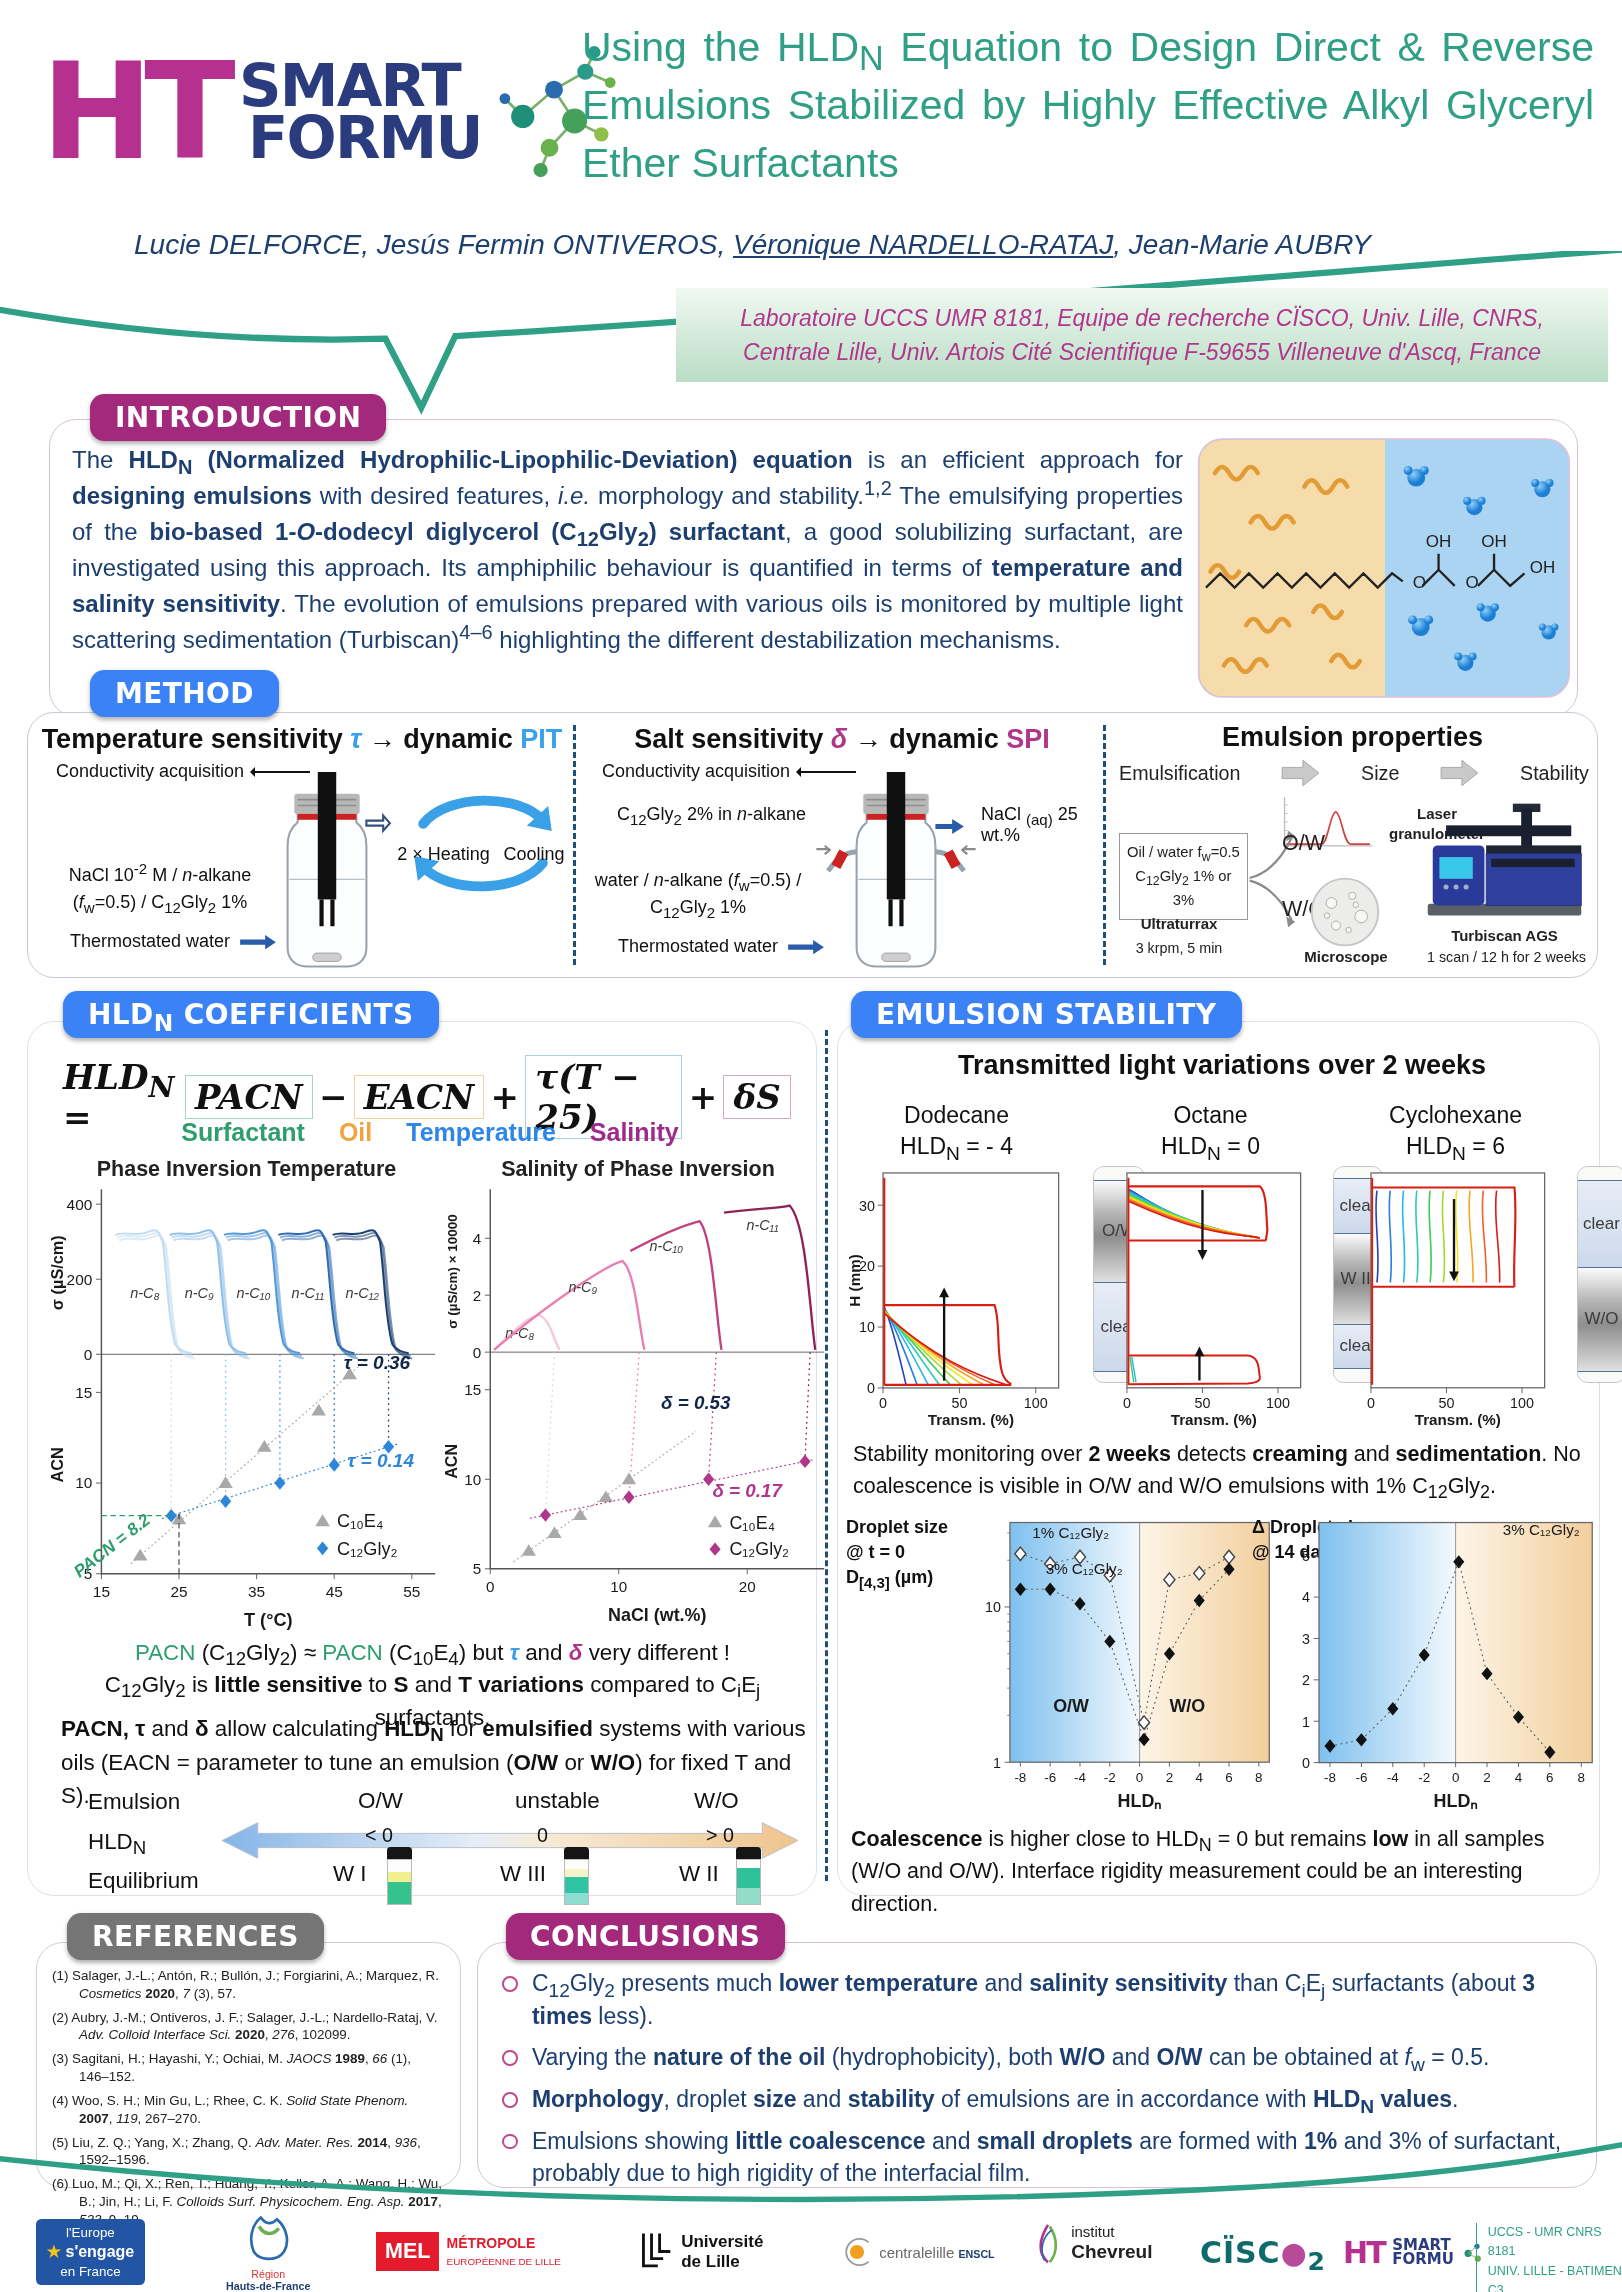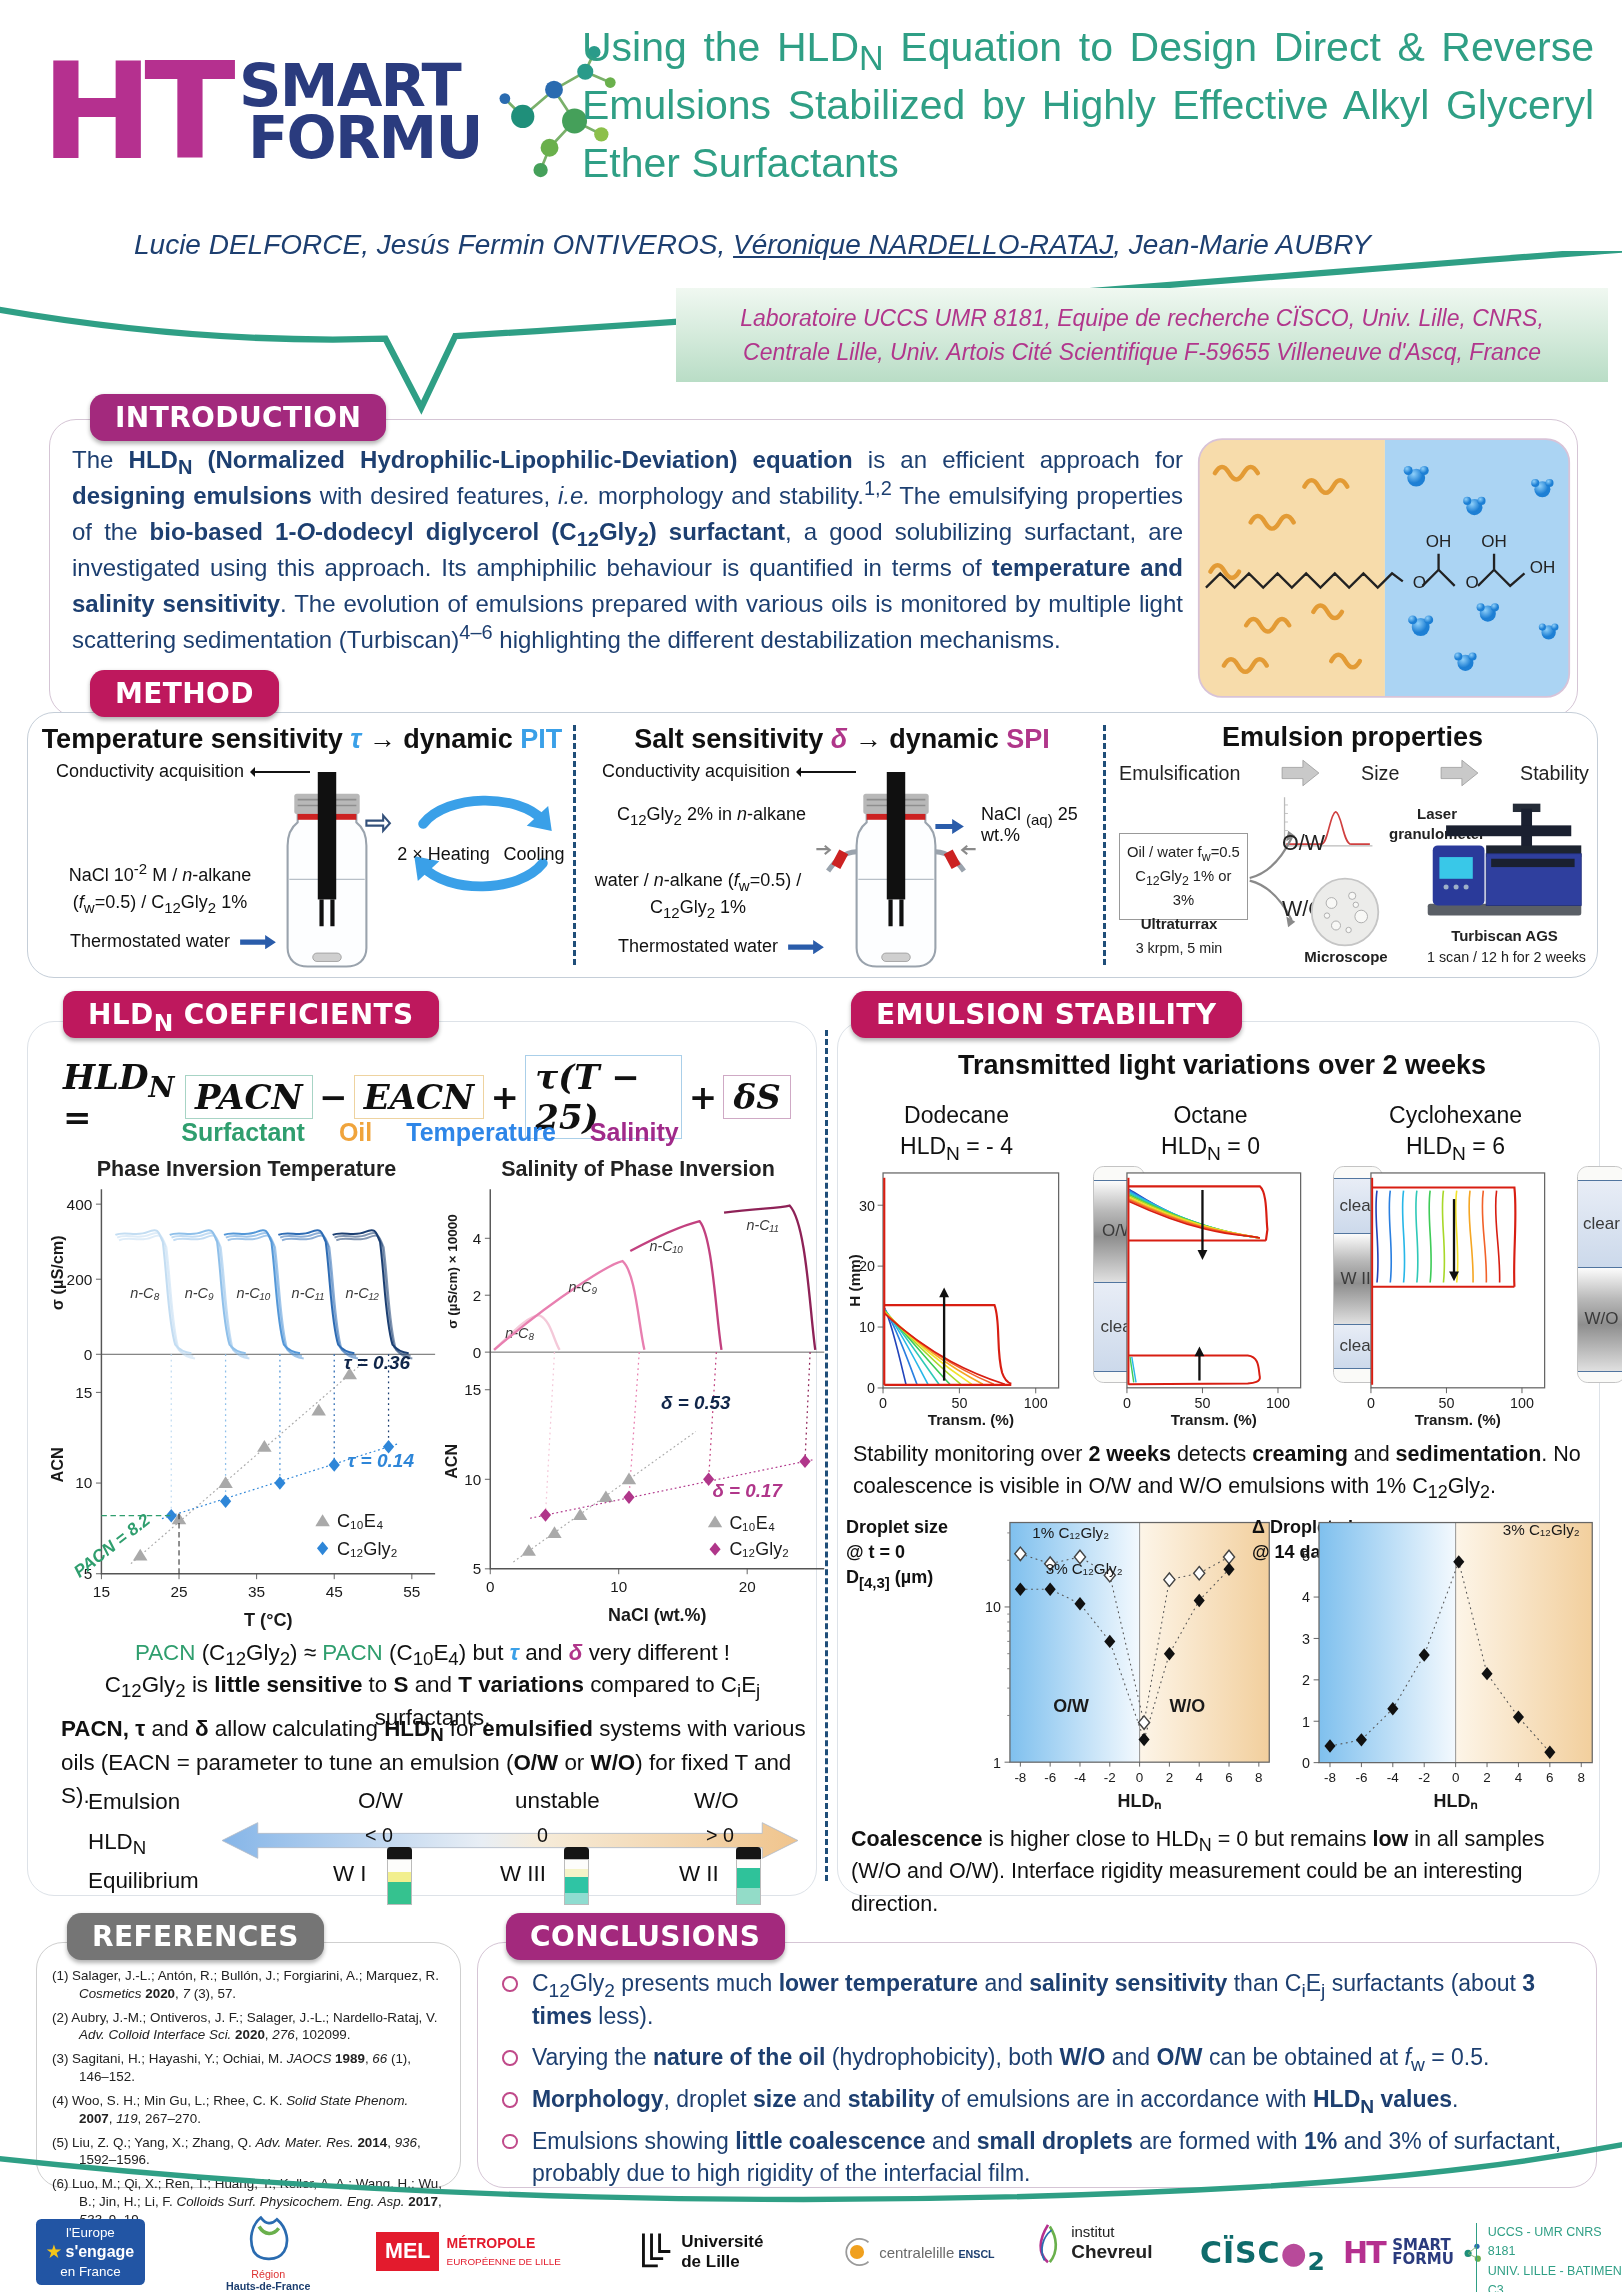--- a/index.html
+++ b/index.html
@@ -4,21 +4,21 @@
 <style>
   html,body{margin:0;padding:0;background:#fff;}
   #poster{position:relative;width:1623px;height:2293px;background:#fff;
           font-family:"Liberation Sans",sans-serif;color:#222;overflow:hidden;}
   .abs{position:absolute;}
   
   .pill{position:absolute;color:#fff;font-weight:bold;font-size:28px;padding:7.2px 25px;
         border-radius:14.3px;letter-spacing:0.4px;box-shadow:0 2.7px 4.5px rgba(0,0,0,.3);
         font-family:"DejaVu Sans",sans-serif;z-index:5;}
   .pill.magenta{background:#a3297d;}
-  .pill.navy{background:#be185d;}
+  .pill.navy{background:#3b82f6;}
   .pill.gray{background:#757575;}
   
   .rbox{position:absolute;border:1.8px solid #d5c5d5;border-radius:27px;background:#fff;}
   
   .logo-ht{font-family:"DejaVu Sans",sans-serif;font-weight:bold;font-size:134px;
            color:#b5308f;letter-spacing:-9px;line-height:.9;}
   .logo-stack{font-family:"DejaVu Sans",sans-serif;font-weight:bold;color:#2a3b7e;
               font-size:59px;line-height:.88;letter-spacing:-1.8px;}
   .page-title{color:#2f9f85;font-size:41px;line-height:1.42;text-align:justify;
               font-family:"Liberation Sans",sans-serif;}
@@ -316,21 +316,21 @@
     <circle cx="30" cy="102" r="3" fill="#9fb0c8"></circle>
       <circle cx="42" cy="102" r="3" fill="#9fb0c8"></circle>
       <circle cx="54" cy="102" r="3" fill="#9fb0c8"></circle>
   </svg>
   <div class="abs small-b" style="left:1121px;top:915px;width:116px;text-align:center;">Ultraturrax</div>
   <div class="abs small-t" style="left:1121px;top:940px;width:116px;text-align:center;">3 krpm,  5 min</div>
   <div class="abs small-b" style="left:1288px;top:948px;width:116px;text-align:center;">Microscope</div>
   <div class="abs small-b" style="left:1433px;top:927px;width:143px;text-align:center;">Turbiscan AGS</div>
   <div class="abs small-t" style="left:1417px;top:949px;width:179px;text-align:center;">1 scan / 12 h for 2 weeks</div>
 
-  <div class="pill navy" style="left:63px;top:991px;border-radius:12px;">HLD<sub>N</sub> COEFFICIENTS</div>
+  <div class="pill navy" style="left:63px;top:991px;">HLD<sub>N</sub> COEFFICIENTS</div>
   <div class="rbox" style="left:27px;top:1021px;width:788px;height:873px;border-color:#dde2e8;"></div>
   <div class="dash-div" style="left:825px;top:1030px;height:851px;"></div>
   <div class="rbox" style="left:837px;top:1021px;width:761px;height:873px;border-color:#dde2e8;"></div>
   <div class="pill navy" style="left:851px;top:991px;">EMULSION STABILITY</div>
 
   <div class="abs eq-row" style="left:63px;top:1055px;width:734px;">
     <span>HLD<sub>N</sub> =</span>
     <span class="eq-box eq-pacn">PACN</span>
     <span>−</span>
     <span class="eq-box eq-eacn">EACN</span>

